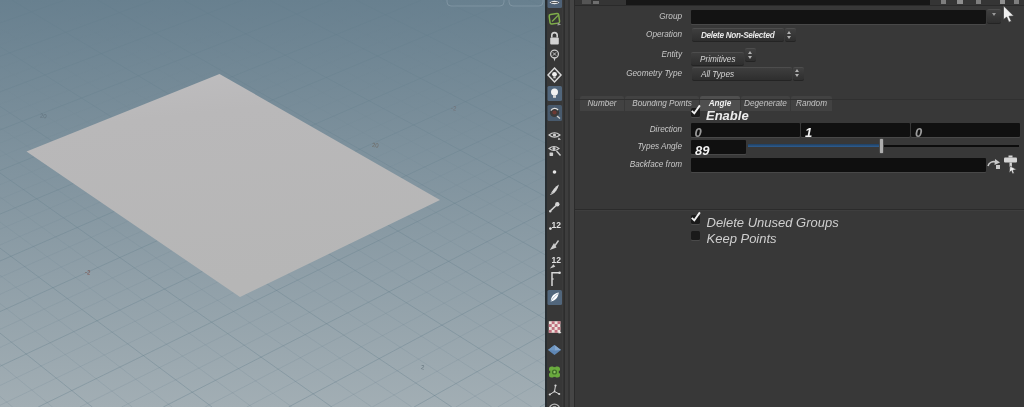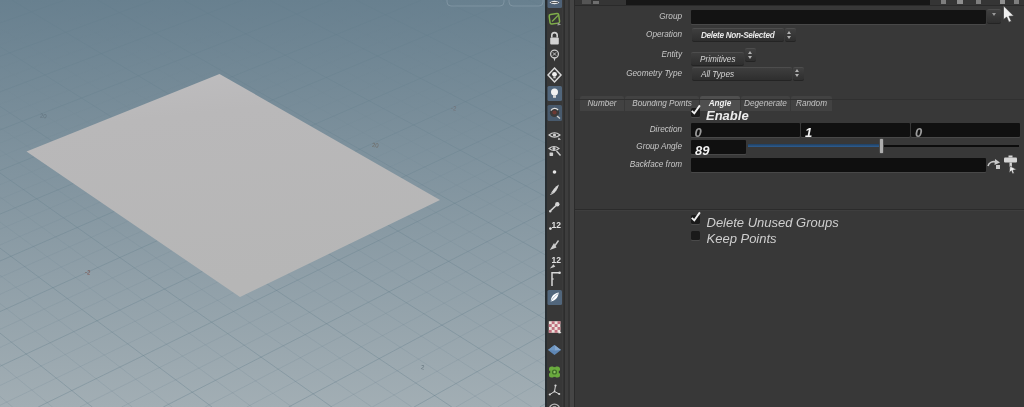--- a/index.html
+++ b/index.html
@@ -187,21 +187,21 @@
       <path d="M2.8 7.8 L5.3 10.3 L10.9 2.4" stroke="#f0f0f0" stroke-width="1.9" fill="none"></path>
     </svg>
 <div class="ftx" style="left:131px;top:107.5px;font-weight:bold;color:#ececec">Enable</div>
 <div class="lbl" style="top:124.5px">Direction</div>
 <div class="fld" style="left:115.5px;top:122.5px;width:109px;height:14px"></div>
 <div class="ftx" style="left:119.5px;top:125px;color:#9a9a9a;font-weight:bold">0</div>
 <div class="fld" style="left:226px;top:122.5px;width:108.5px;height:14px"></div>
 <div class="ftx" style="left:230px;top:125px;color:#f2f2f2;font-weight:bold">1</div>
 <div class="fld" style="left:336px;top:122.5px;width:108.5px;height:14px"></div>
 <div class="ftx" style="left:340px;top:125px;color:#9a9a9a;font-weight:bold">0</div>
-<div class="lbl" style="top:142px">Group Angle</div>
+<div class="lbl" style="top:142px">Types Angle</div>
 <div class="fld" style="left:115.5px;top:140px;width:55px;height:14px"></div>
 <div class="ftx" style="left:120px;top:142.5px;color:#f2f2f2;font-weight:bold">89</div>
 <div style="position:absolute;left:173px;top:144.2px;width:131.5px;height:2.5px;background:linear-gradient(#1f3f61,#2f5d8f)"></div>
 <div style="position:absolute;left:308.5px;top:144.7px;width:135px;height:2.4px;background:#0c0c0c"></div>
 <div style="position:absolute;left:304.5px;top:139px;width:3px;height:13.5px;background:#aeaeae;border-radius:0.5px;outline:0.5px solid #4a4a4a"></div>
 <div class="lbl" style="top:159.5px">Backface from</div>
 <div class="fld" style="left:116px;top:157.5px;width:294.5px;height:14px;background:#0f0f0f"></div>
 <svg style="position:absolute;left:412px;top:158px" width="14" height="13" viewBox="0 0 14 13">
       <path d="M1 8 C2 4 6 3 9 4" stroke="#c9c9c9" stroke-width="1.6" fill="none"></path>
       <path d="M8 1 L13 4.5 L7.5 7 Z" fill="#c9c9c9"></path>

